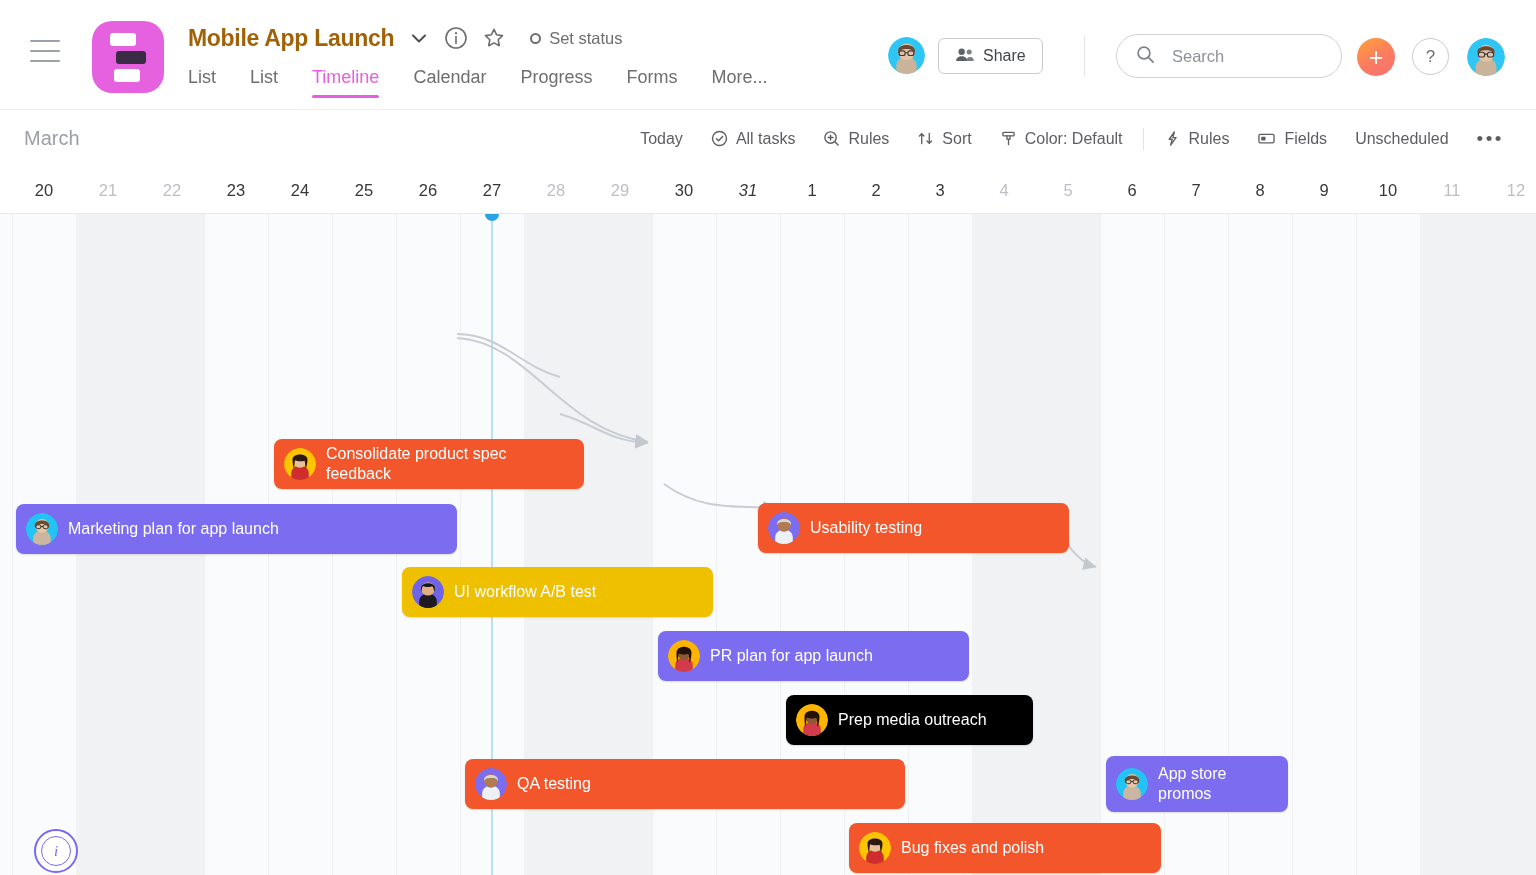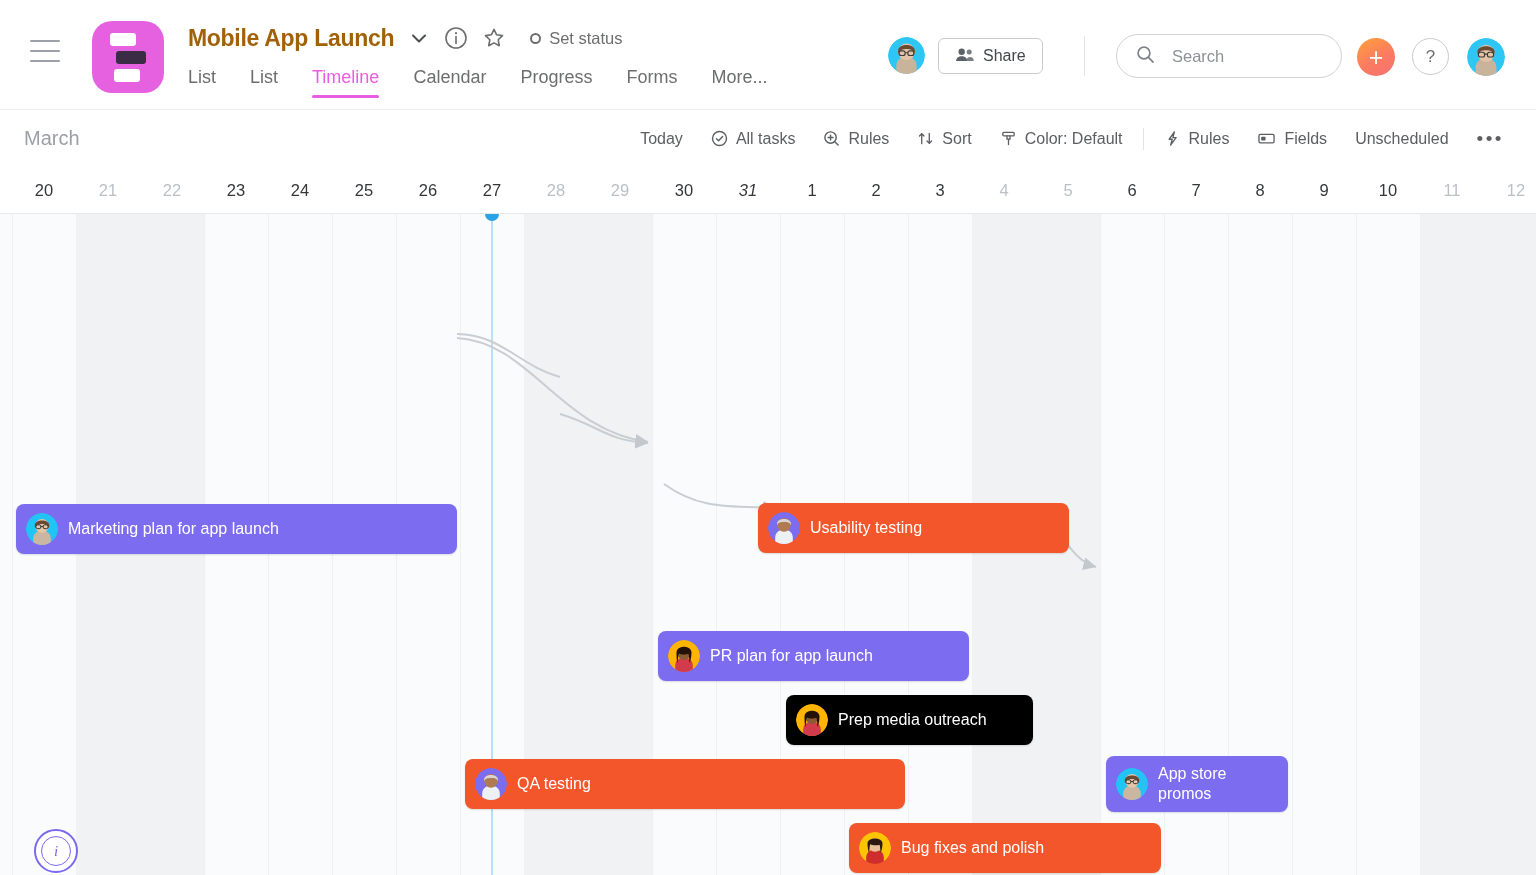--- a/index.html
+++ b/index.html
@@ -426,20 +426,29 @@
 
     <path d="M664 270 C 700 296, 730 292, 776 294" fill="none" stroke="#c9ced3" stroke-width="2" marker-end="url(#ah)"></path>
 
     <path d="M1033 305 C 1062 305, 1066 345, 1096 353" fill="none" stroke="#c9ced3" stroke-width="2" marker-end="url(#ah)"></path>
   </svg>
 
   <div class="info-fab">
     <span class="inner">i</span>
   </div>
 <div class="today-dot" style="position: absolute; left: 485px; top: -7px; z-index: 5;"></div>
+    <div class="bar" style="left: 274px; top: 225px; width: 310px; height: 50px; background: rgb(244, 86, 43);">
+      <span class="avatar bar-avatar"><svg width="32" height="32" viewBox="0 0 40 40">
+          <circle cx="20" cy="20" r="20" fill="#ffc400"></circle>
+          <path d="M20 22c7 0 11 5 11 10v8H9v-8c0-5 4-10 11-10z" fill="#cf2d2d"></path>
+          <circle cx="20" cy="16" r="8.6" fill="#e9bf9c"></circle>
+          <path d="M10.6 14c0-8 18.8-8 18.8 0 0 4-1 9.6-2.4 12.4-.4-4-.4-8.6-1.4-10.6-2.6 1-8.6 1.2-11.6-.6-.9 2-1 7.2-1.4 11.2C11.4 23.6 10.6 18 10.6 14z" fill="#2c1a12"></path>
+        </svg></span>
+      <span class="bar-label">Consolidate product spec feedback</span>
+    </div>
     <div class="bar" style="left: 16px; top: 290px; width: 441px; height: 50px; background: rgb(123, 108, 240);">
       <span class="avatar bar-avatar"><svg width="32" height="32" viewBox="0 0 40 40">
           <circle cx="20" cy="20" r="20" fill="#22c4f5"></circle>
           <path d="M20 22c7 0 11 5 11 10v8H9v-8c0-5 4-10 11-10z" fill="#cbb6a1"></path>
           <circle cx="20" cy="16" r="8.6" fill="#e6c6a6"></circle>
           <path d="M11 14.6c1-7 17-7 18 0 .4 3-.8 4-.8 4-1-4-3-5-8.2-5s-7.2 1-8.2 5c0 0-1.2-1-.8-4z" fill="#6b4a32"></path>
           <rect x="12.4" y="14.8" width="6.2" height="4.8" rx="2.1" fill="none" stroke="#30302f" stroke-width="1.25"></rect>
           <rect x="21.4" y="14.8" width="6.2" height="4.8" rx="2.1" fill="none" stroke="#30302f" stroke-width="1.25"></rect>
           <path d="M18.6 16.8h2.8" stroke="#30302f" stroke-width="1.25"></path>
         </svg></span>
@@ -447,20 +456,29 @@
     </div>
     <div class="bar" style="left: 722px; top: 289px; width: 311px; height: 50px; background: rgb(244, 86, 43); margin-left: 36px;">
       <span class="avatar bar-avatar"><svg width="32" height="32" viewBox="0 0 40 40">
           <circle cx="20" cy="20" r="20" fill="#7b6cf0"></circle>
           <path d="M20 22c7 0 11 5 11 10v8H9v-8c0-5 4-10 11-10z" fill="#eef1f4"></path>
           <circle cx="20" cy="16" r="8.6" fill="#b07a52"></circle>
           <path d="M11.4 13.4c1.4-6.4 15.8-6.4 17.2 0 .3 1.6 0 3.2 0 3.2-1.4-3.2-3.4-4-8.6-4s-7.2.8-8.6 4c0 0-.3-1.6 0-3.2z" fill="#d9d6d2"></path>
         </svg></span>
       <span class="bar-label" style="white-space: nowrap;">Usability testing</span>
     </div>
+    <div class="bar" style="left: 402px; top: 353px; width: 311px; height: 50px; background: rgb(238, 192, 0);">
+      <span class="avatar bar-avatar"><svg width="32" height="32" viewBox="0 0 40 40">
+          <circle cx="20" cy="20" r="20" fill="#6f64e8"></circle>
+          <path d="M20 22c7 0 11 5 11 10v8H9v-8c0-5 4-10 11-10z" fill="#1d1b21"></path>
+          <circle cx="20" cy="16.2" r="8.3" fill="#e2b07e"></circle>
+          <path d="M11.4 15c0-8 17.2-8 17.2 0 0 2.4-.5 4-.9 5-.5-4.2-1.2-6.4-2.4-7.2-2.8 1.4-8.6 1.4-11.4-.2-1.1.9-1.6 3.2-1.9 7.4-.4-1-.6-2.6-.6-5z" fill="#16151a"></path>
+        </svg></span>
+      <span class="bar-label" style="white-space: nowrap;">UI workflow A/B test</span>
+    </div>
     <div class="bar" style="left: 658px; top: 417px; width: 311px; height: 50px; background: rgb(123, 108, 240);">
       <span class="avatar bar-avatar"><svg width="32" height="32" viewBox="0 0 40 40">
           <circle cx="20" cy="20" r="20" fill="#ffb500"></circle>
           <path d="M20 22c7 0 11 5 11 10v8H9v-8c0-5 4-10 11-10z" fill="#d13b4c"></path>
           <circle cx="20" cy="16.4" r="8.4" fill="#8a5a34"></circle>
           <path d="M10.6 15.4c0-9 18.8-9 18.8 0 0 5-1 10.6-2.6 13.4-.2-5-.4-9.6-1.4-11.6-2.8 1.2-8.8 1.4-11.8-.4-1 2-1.2 7-1.4 12-1.6-2.8-1.6-8.4-1.6-13.4z" fill="#241209"></path>
         </svg></span>
       <span class="bar-label" style="white-space: nowrap;">PR plan for app launch</span>
     </div>
     <div class="bar" style="left: 786px; top: 481px; width: 247px; height: 50px; background: #000000;">

